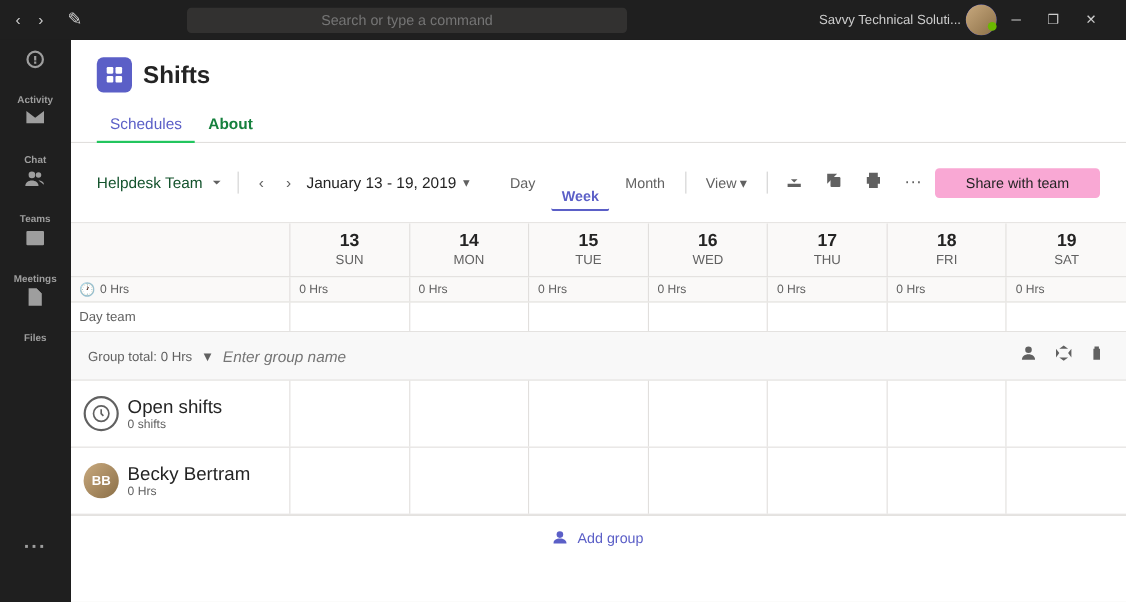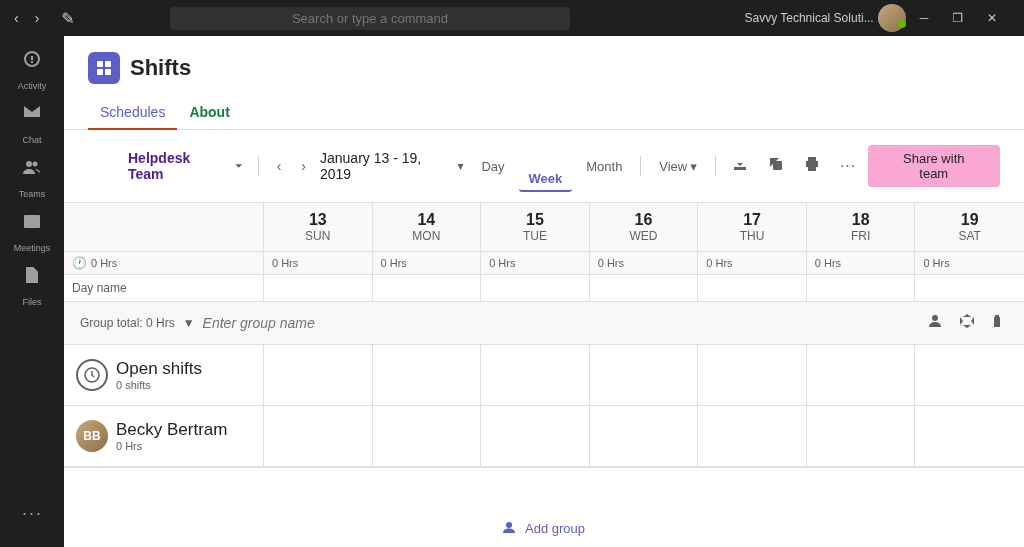--- a/index.html
+++ b/index.html
@@ -30,23 +30,23 @@
     .online-dot { width: 8px; height: 8px; background: #6bb700; border-radius: 50%; position: relative; margin-left: -8px; margin-top: 16px; }
     .window-btn { background: none; border: none; color: #ccc; cursor: pointer; font-size: 12px; padding: 4px 10px; }
 
     
     .sidebar {
       position: fixed; top: 36px; left: 0; width: 64px; height: 511px;
       background: #1f1f1f; display: flex; flex-direction: column; align-items: center;
       padding-top: 8px; z-index: 99;
     }
     .sidebar-item {
-      display: flex; flex-direction: column; align-items: center; justify-content: center;
+      display: flex; flex-direction: column; align-items: center; justify-content: space-between;
       width: 52px; height: 52px; border-radius: 6px; cursor: pointer;
-      color: #9e9e9e; font-size: 10px; gap: 12px; margin-bottom: 2px;
+      color: #9e9e9e; font-size: 10px; gap: 12px; margin-bottom: 2px; font-weight: bold;
     }
     .sidebar-item svg { width: 20px; height: 20px; fill: currentColor; }
     .sidebar-item span { font-size: 9px; }
     .sidebar-dots { margin-top: auto; margin-bottom: 8px; }
 
     
     .main {
       margin-top: 36px; margin-left: 64px; flex: 1; background: #fff;
       display: flex; flex-direction: column; height: 511px; overflow: hidden;
     }
@@ -59,30 +59,30 @@
     .shifts-icon {
       width: 32px; height: 32px; background: #5b5fc7; border-radius: 6px;
       display: flex; align-items: center; justify-content: center; color: #fff; font-size: 14px; font-weight: bold;
     }
     .app-title h1 { font-size: 22px; font-weight: 600; color: #242424; }
     .app-tabs { display: flex; gap: 0; }
     .tab {
       padding: 8px 12px; font-size: 14px; cursor: pointer; color: #15803d;
       border-bottom: 2px solid transparent; margin-bottom: -1px; font-weight: bold;
     }
-    .tab.active { color: #5b5fc7; border-bottom: 2px solid #c2410c; font-weight: 500; }
+    .tab.active { color: #5b5fc7; border-bottom: 2px solid #22c55e; font-weight: 500; }
 
     
     .toolbar {
       display: flex; align-items: center; padding: 10px 24px; gap: 8px;
       background: #fff; border-bottom: 1px solid #e1dfdd;
     }
     .team-selector {
       display: flex; align-items: center; gap: 6px; cursor: pointer;
-      font-size: 14px; font-weight: 700; color: #4c1d95; margin-left: 40px;
+      font-size: 14px; font-weight: 400; color: #14532d;
     }
     .team-selector svg { width: 14px; height: 14px; fill: #616161; }
     .divider-v { width: 1px; height: 20px; background: #d1d1d1; margin: 0 4px; }
     .nav-btn {
       background: none; border: none; cursor: pointer; color: #616161;
       padding: 4px 6px; border-radius: 3px; font-size: 14px;
     }
     .date-range {
       display: flex; align-items: center; gap: 6px; font-size: 14px; color: #242424; cursor: pointer;
     }
@@ -167,21 +167,21 @@
       display: flex; align-items: center; justify-content: center; flex-shrink: 0;
     }
     .person-details { display: flex; flex-direction: column; }
     .person-name { font-size: 17px; font-weight: 500; color: #242424; }
     .person-hours { font-size: 11px; color: #616161; }
     .shift-cell { border-right: 1px solid #e1dfdd; min-height: 60px; }
 
     
     .add-group-row {
       display: flex; align-items: center; justify-content: center;
-      padding: 12px; gap: 6px; cursor: pointer; color: #5b5fc7; font-size: 13px; margin-top: 40px;
+      padding: 12px; gap: 6px; cursor: pointer; color: #5b5fc7; font-size: 13px;
     }
 
     
     ::-webkit-scrollbar { width: 6px; }
     ::-webkit-scrollbar-track { background: #f1f1f1; }
     ::-webkit-scrollbar-thumb { background: #c1c1c1; border-radius: 3px; }
   </style>
 </head>
 <body>
 
@@ -356,21 +356,21 @@
       <div class="cal-summary-cell">0 Hrs</div>
       <div class="cal-summary-cell">0 Hrs</div>
       <div class="cal-summary-cell">0 Hrs</div>
       <div class="cal-summary-cell">0 Hrs</div>
       <div class="cal-summary-cell">0 Hrs</div>
       <div class="cal-summary-cell">0 Hrs</div>
       <div class="cal-summary-cell" style="border-right:none;">0 Hrs</div>
     </div>
 
     <div class="day-notes-row">
-      <div class="day-notes-cell">Day name</div>
+      <div class="day-notes-cell">Day team</div>
       <div class="day-notes-cell"></div>
       <div class="day-notes-cell"></div>
       <div class="day-notes-cell"></div>
       <div class="day-notes-cell"></div>
       <div class="day-notes-cell"></div>
       <div class="day-notes-cell"></div>
       <div class="day-notes-cell" style="border-right:none;"></div>
     </div>
 
     <div class="group-section">

